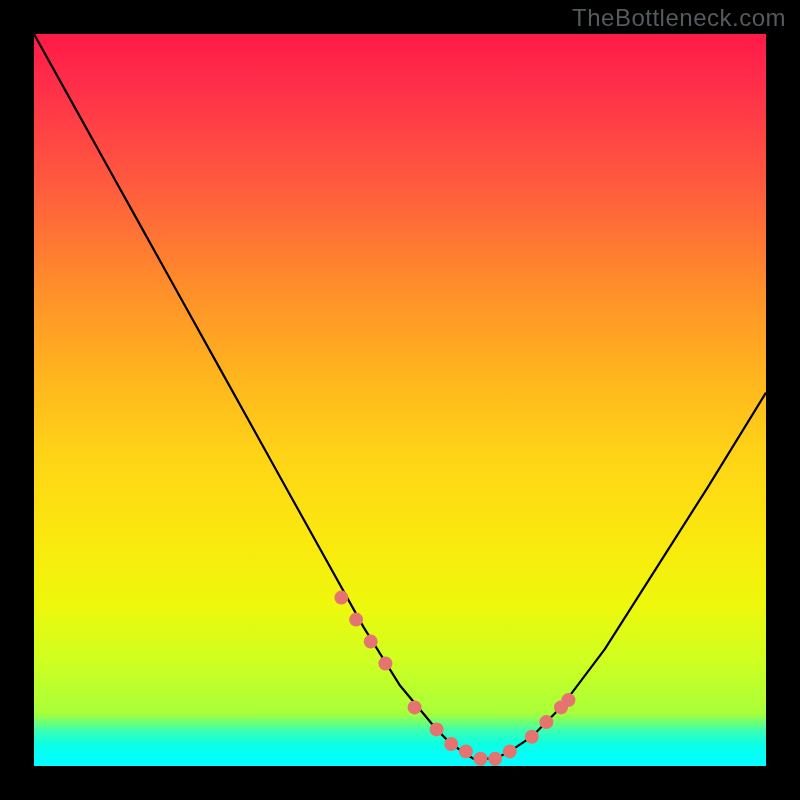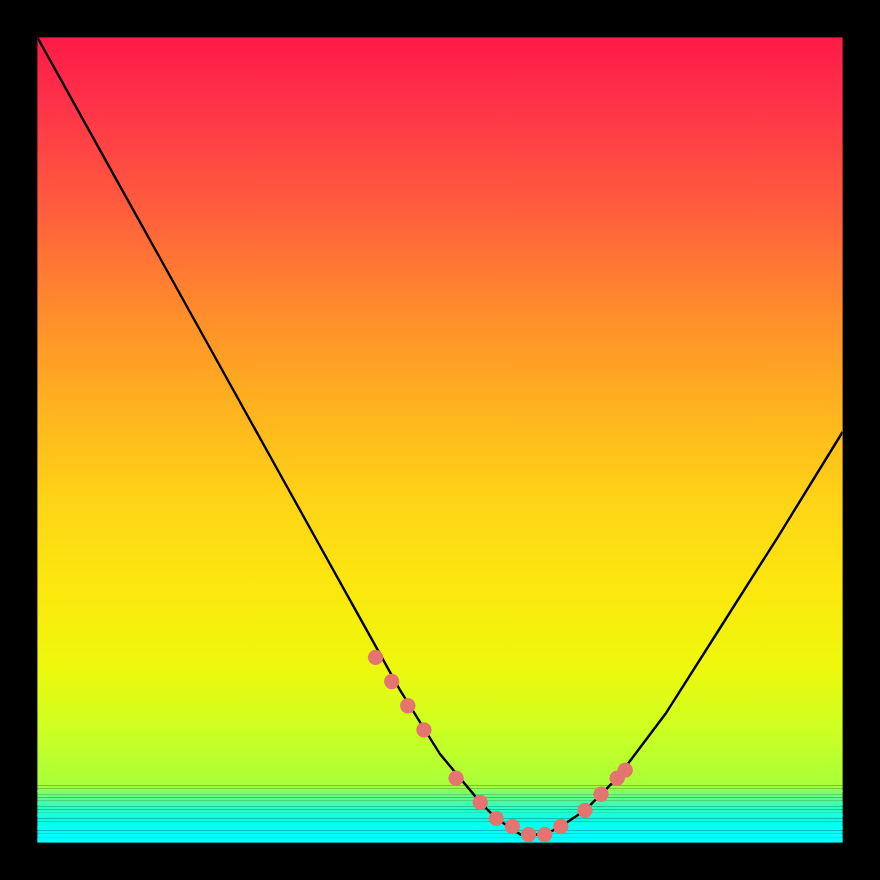--- a/index.html
+++ b/index.html
@@ -57,20 +57,21 @@
     position: absolute;
     left: 0; top: 0; width: 100%; height: 100%;
     z-index: 5;
   }
 </style>
 </head>
 <body>
 
 <div class="frame">
 
+  <div class="watermark">TheBottleneck.com</div>
 
   <div class="plot">
     <div class="gradient-bg">
       <div class="gradient-main"></div>
       <div id="bottom-lines">
           <div class="gradient-line" style="top: 680px; height: 3px; background: rgb(157, 255, 69);"></div>
           <div class="gradient-line" style="top: 682.737px; height: 3px; background: rgb(141, 255, 86);"></div>
           <div class="gradient-line" style="top: 685.474px; height: 3px; background: rgb(122, 255, 106);"></div>
           <div class="gradient-line" style="top: 688.211px; height: 3px; background: rgb(104, 255, 126);"></div>
           <div class="gradient-line" style="top: 690.947px; height: 3px; background: rgb(86, 255, 146);"></div>

